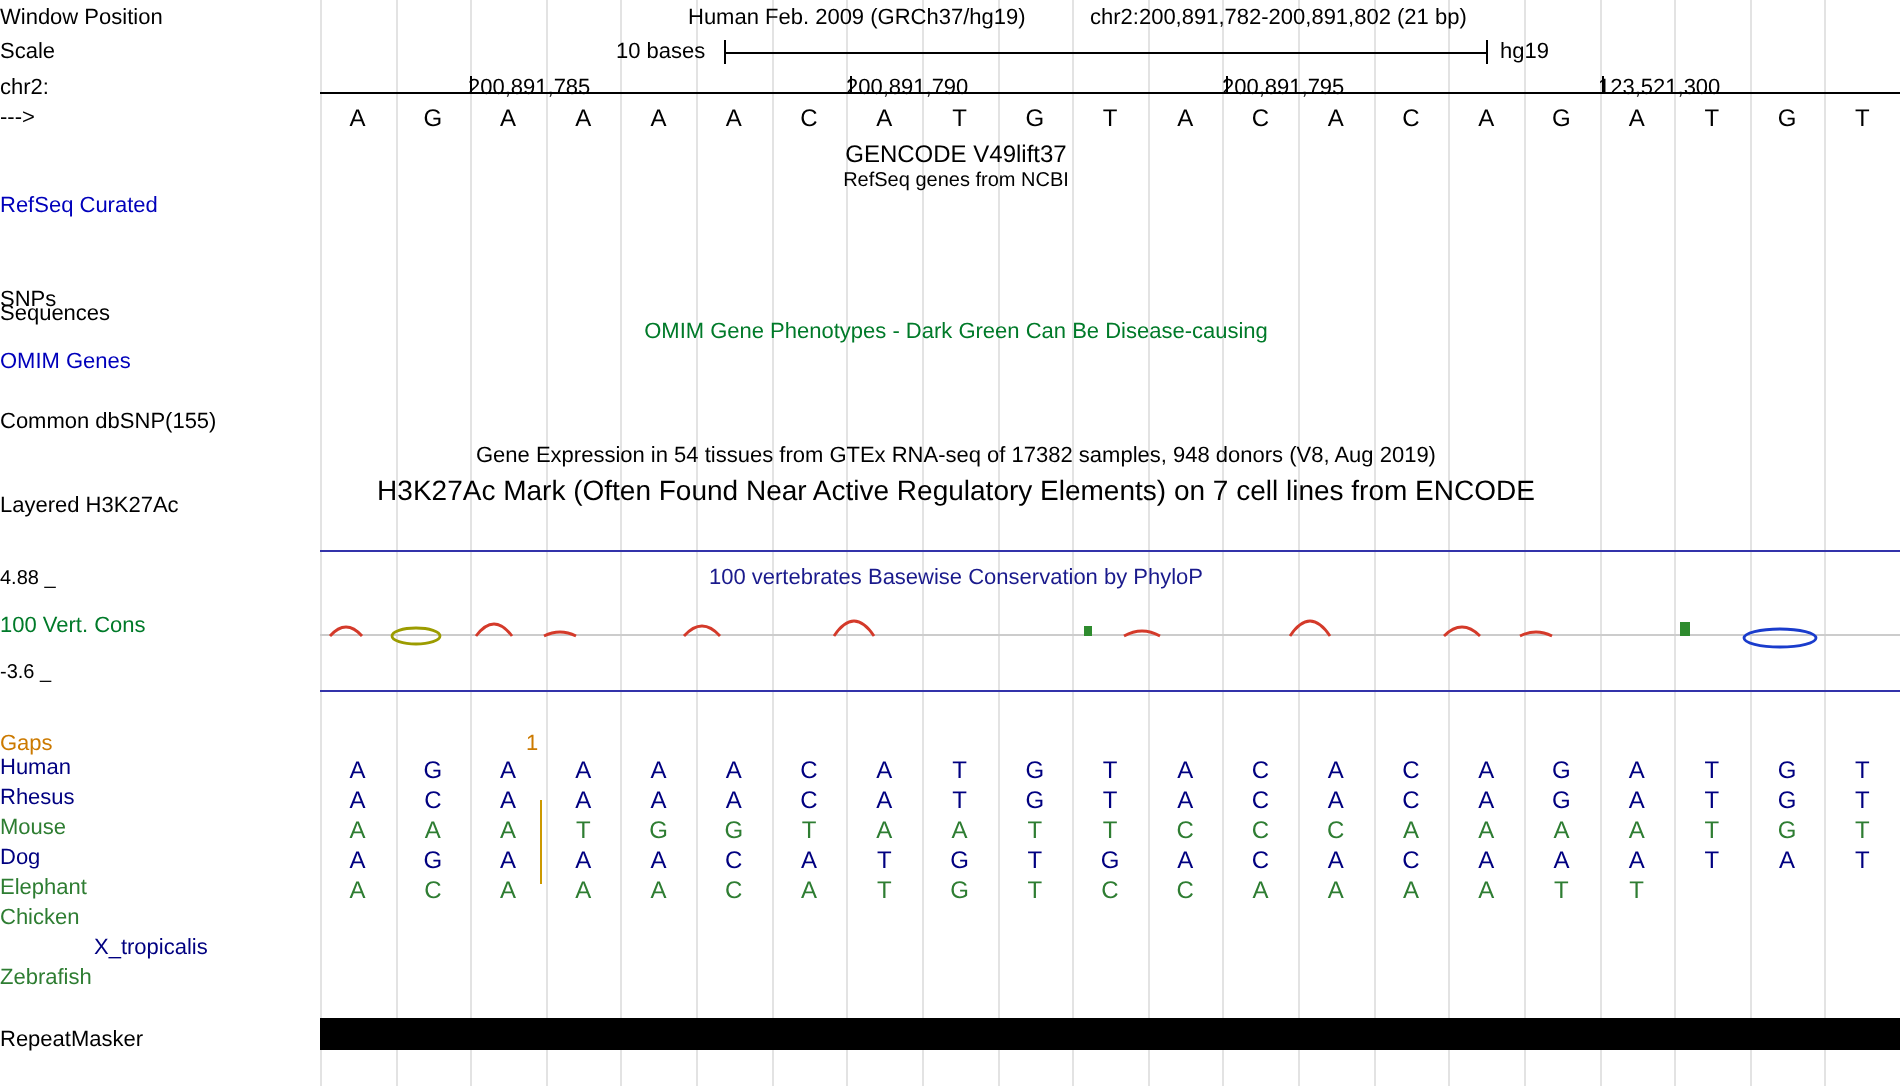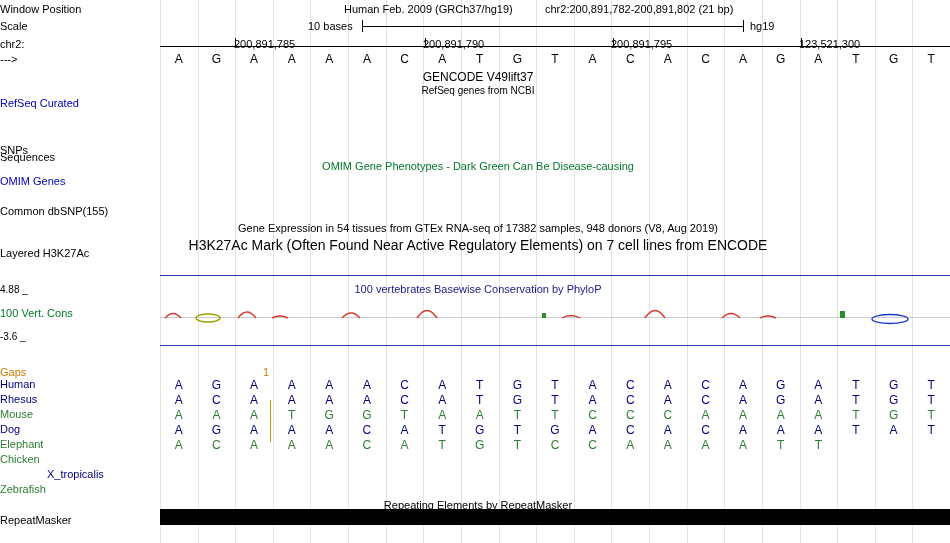--- a/index.html
+++ b/index.html
@@ -335,17 +335,16 @@
       <div style="position: absolute; width: 16px; text-align: center; font-size: 12px; left: 697.476px; top: 438px; color: rgb(46, 125, 50);">A</div>
       <div style="position: absolute; width: 16px; text-align: center; font-size: 12px; left: 735.095px; top: 438px; color: rgb(46, 125, 50);">A</div>
       <div style="position: absolute; width: 16px; text-align: center; font-size: 12px; left: 772.714px; top: 438px; color: rgb(46, 125, 50);">T</div>
       <div style="position: absolute; width: 16px; text-align: center; font-size: 12px; left: 810.333px; top: 438px; color: rgb(46, 125, 50);">T</div>
       <div class="lbl" style="left: 0px; top: 453px; width: 153px; color: rgb(46, 125, 50);">Chicken</div>
       <div class="lbl" style="left: 0px; top: 468px; width: 153px; color: rgb(0, 0, 128); margin-left: 47px;">X_tropicalis</div>
       <div class="lbl" style="left: 0px; top: 483px; width: 153px; color: rgb(46, 125, 50);">Zebrafish</div>
       <div style="position: absolute; left: 270px; top: 400px; width: 1px; height: 42px; background: rgb(204, 153, 0);"></div>
     </div>
 
-  <div class="tracktitle" style="top:499px;font-size:11px;">Repeating Elements by RepeatMasker</div>
   <div class="lbl" style="left:0;top:514px;width:153px;">RepeatMasker</div>
   <div class="repeatbar" style="left:160px;top:509px;width:790px;height:16px;"></div>
 
 </div>
 
 </body></html>

